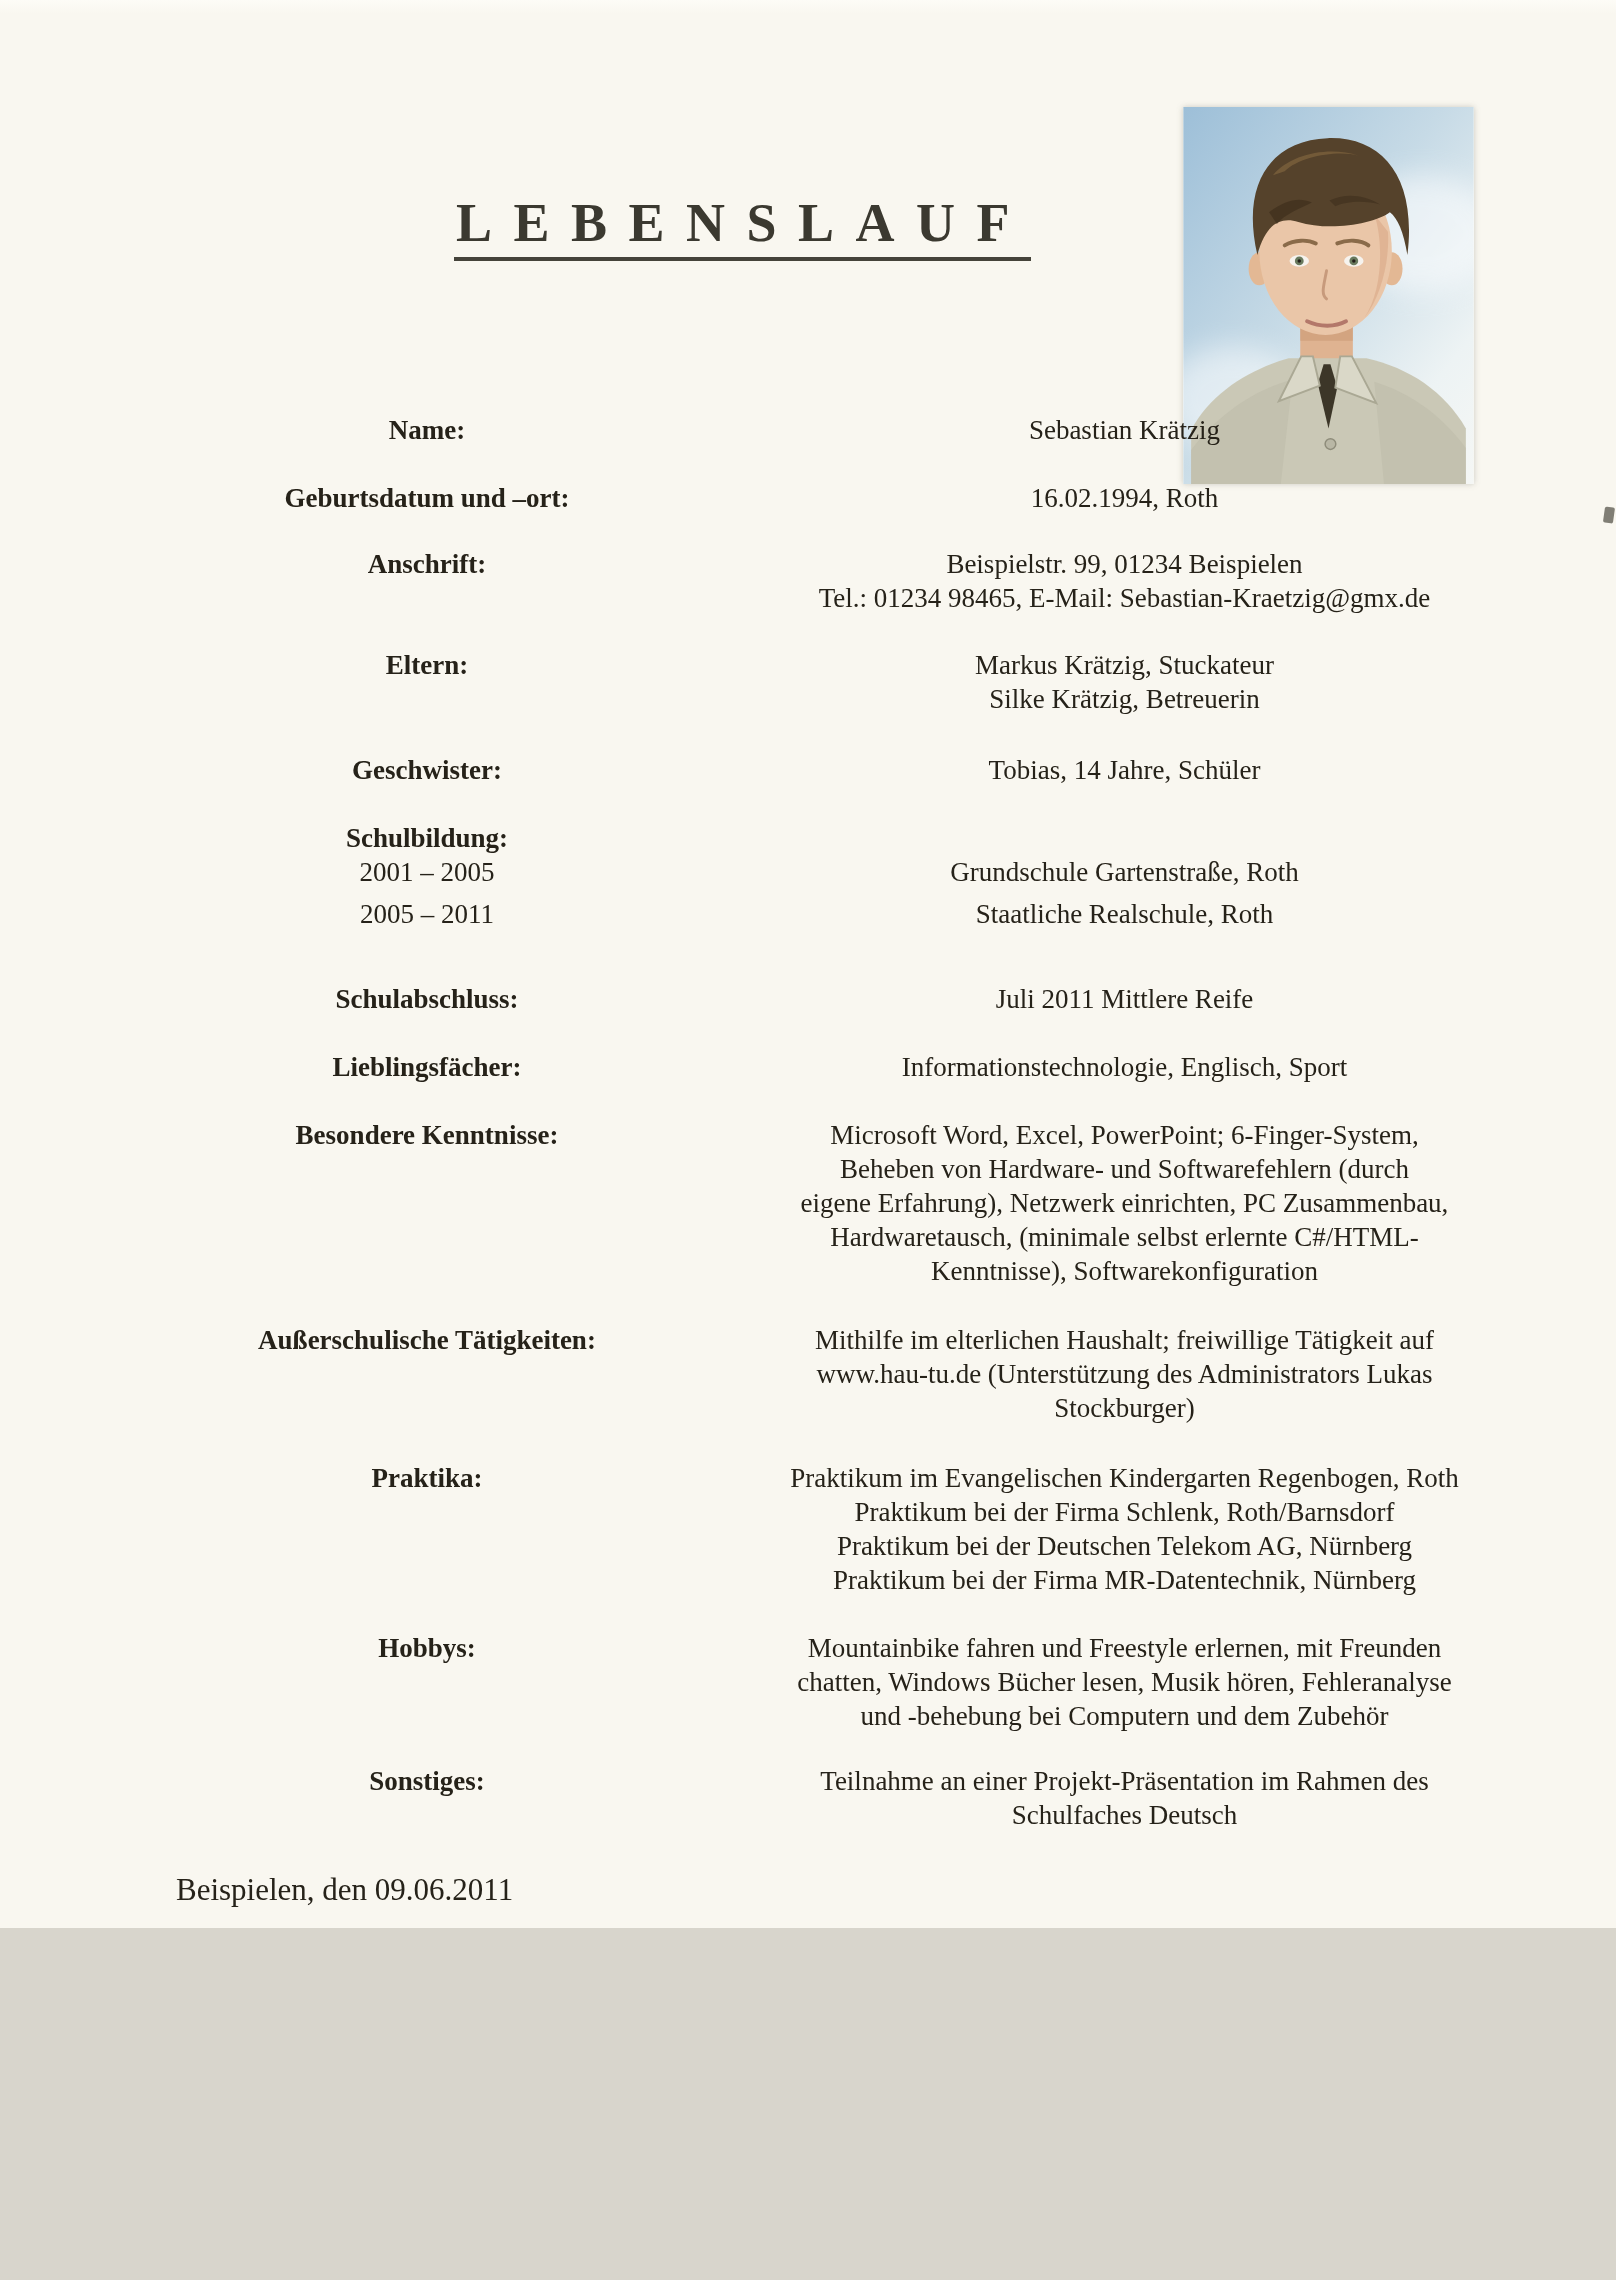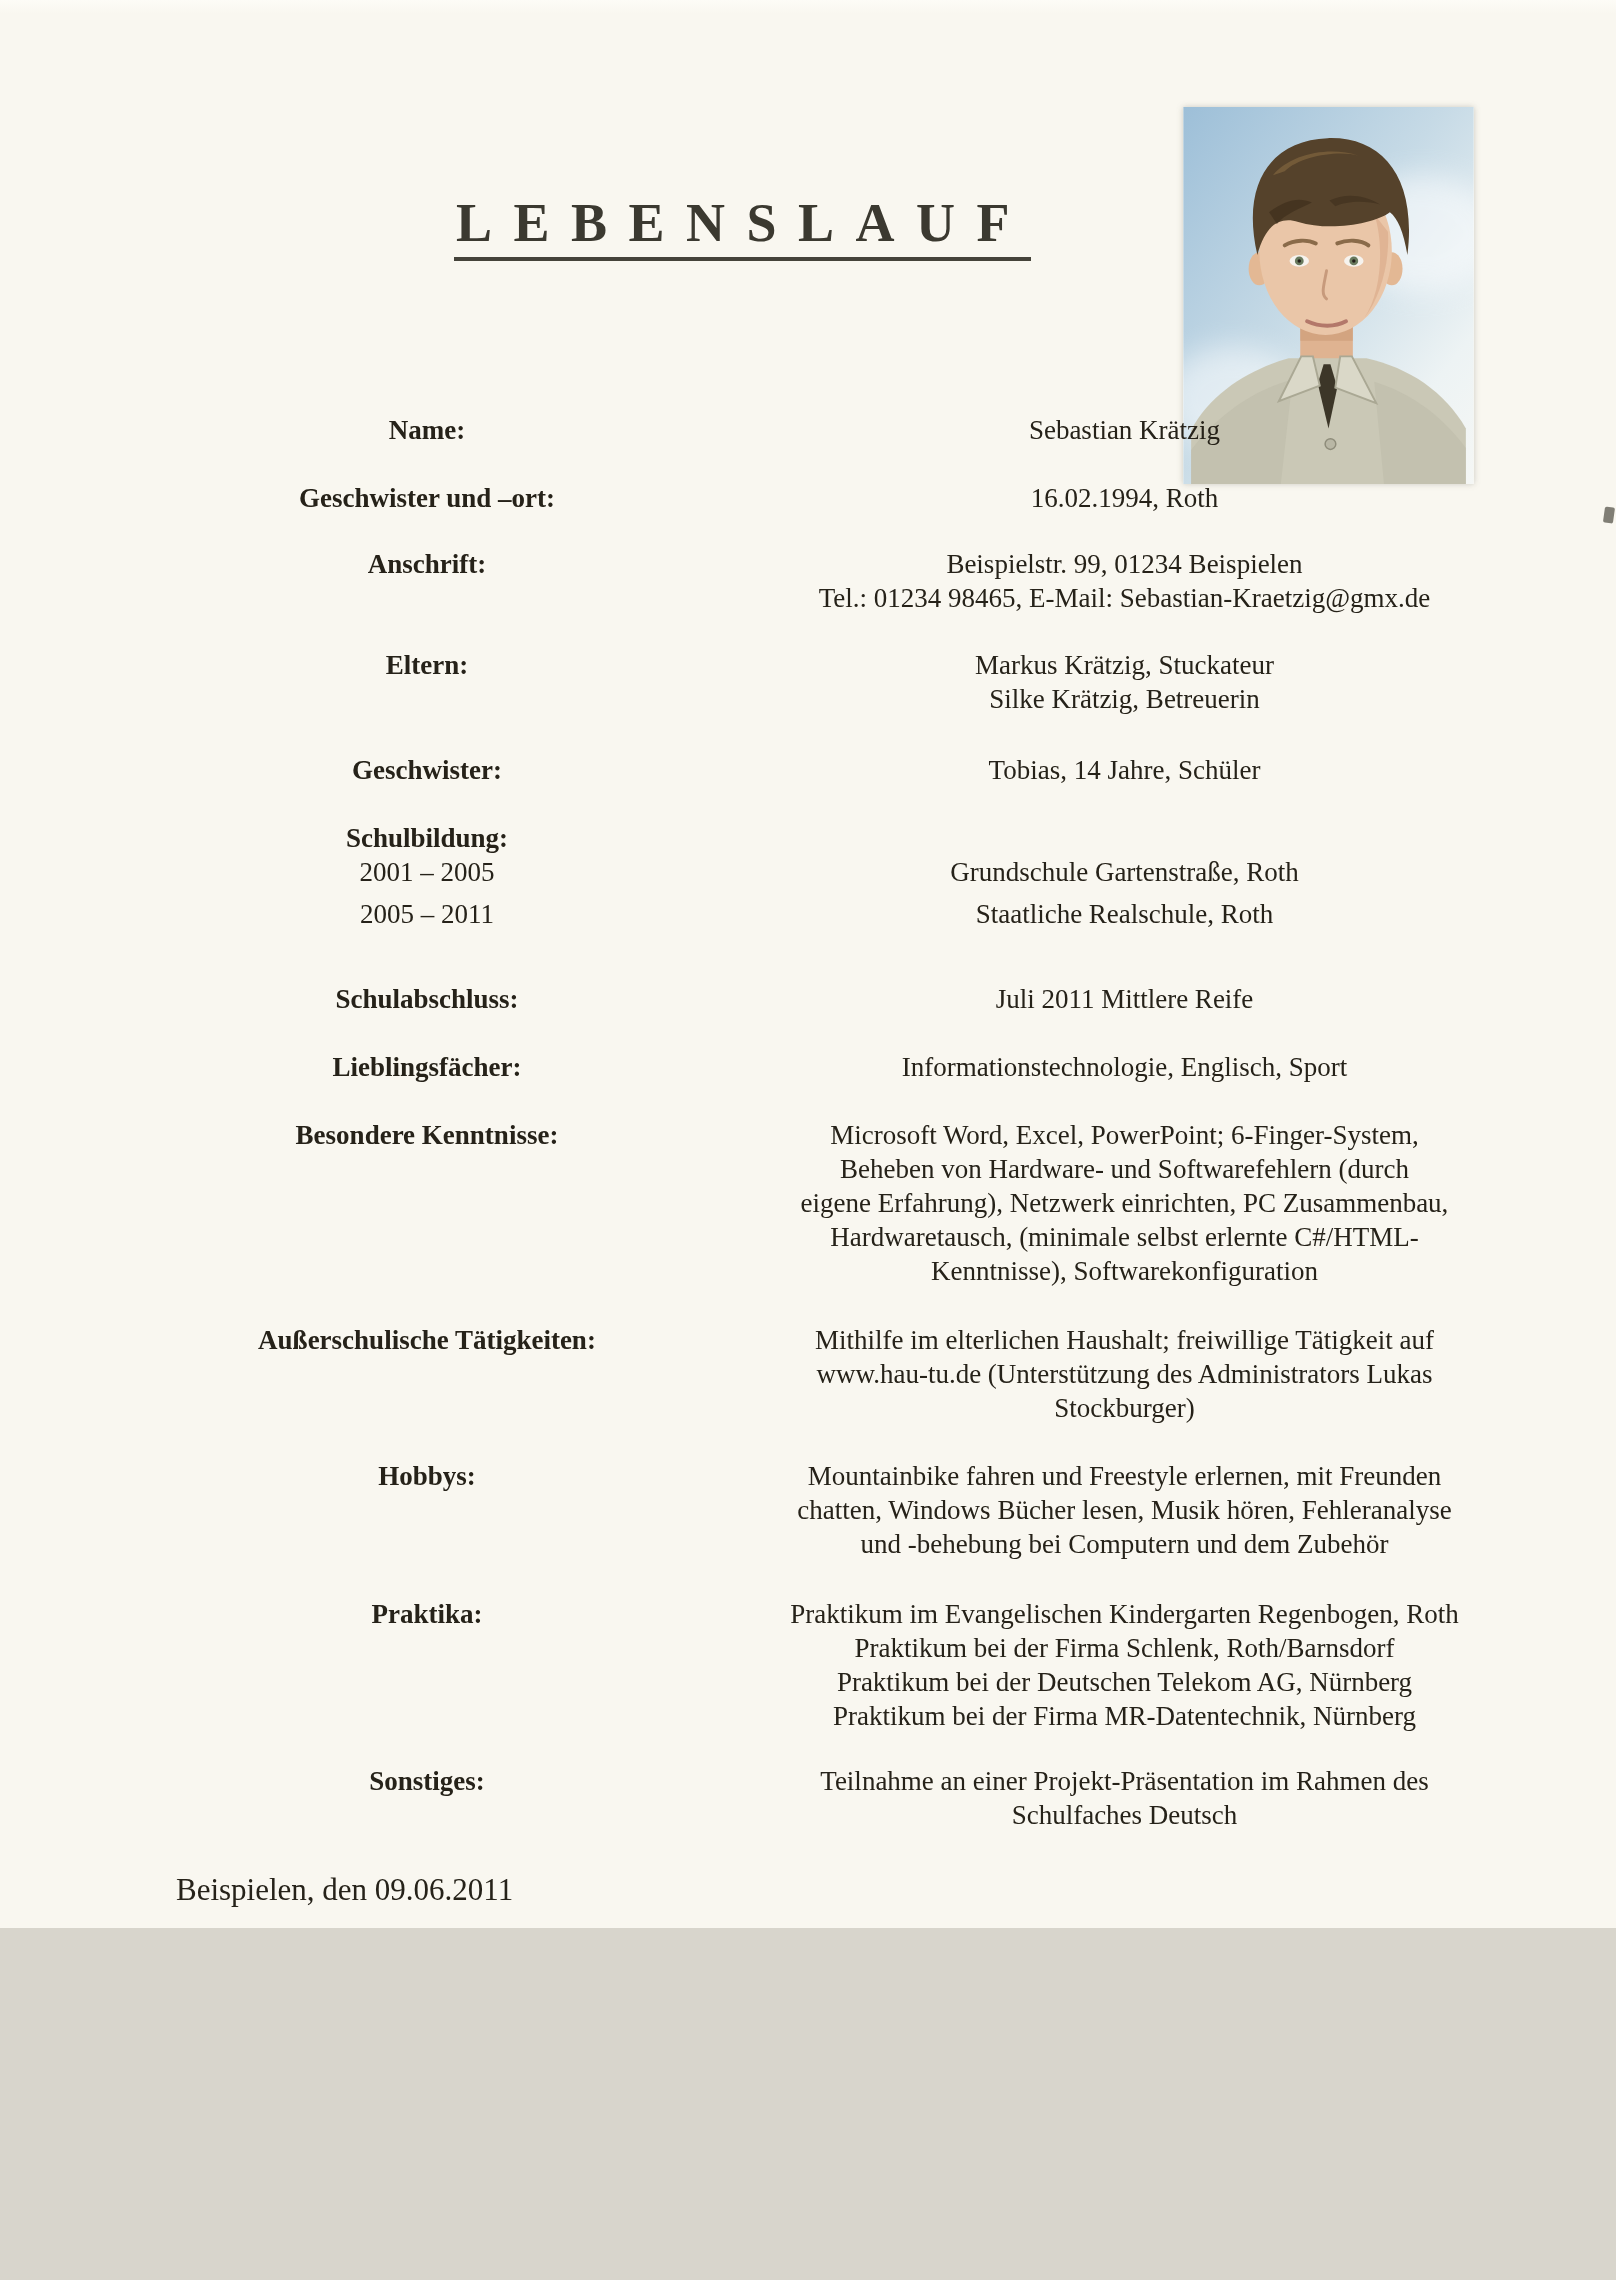--- a/index.html
+++ b/index.html
@@ -125,21 +125,21 @@
       <circle cx="151" cy="346" r="5.5" fill="#b9b7a5" stroke="#8e8c7a" stroke-width="1.5"></circle>
     </svg>
   </div>
 
   <div class="fields">
     <div class="row" style="margin-top:0">
       <div class="label">Name:</div>
       <div class="value">Sebastian Krätzig</div>
     </div>
     <div class="row" style="margin-top:34px">
-      <div class="label">Geschwister und –ort:</div>
+      <div class="label">Geburtsdatum und –ort:</div>
       <div class="value">16.02.1994, Roth</div>
     </div>
     <div class="row" style="margin-top:32px">
       <div class="label">Anschrift:</div>
       <div class="value">Beispielstr. 99, 01234 Beispielen
 Tel.: 01234 98465, E-Mail: Sebastian-Kraetzig@gmx.de</div>
     </div>
     <div class="row" style="margin-top:33px">
       <div class="label">Eltern:</div>
       <div class="value">Markus Krätzig, Stuckateur
@@ -176,32 +176,32 @@
 eigene Erfahrung), Netzwerk einrichten, PC Zusammenbau,
 Hardwaretausch, (minimale selbst erlernte C#/HTML-
 Kenntnisse), Softwarekonfiguration</div>
     </div>
     <div class="row" style="margin-top:35px">
       <div class="label">Außerschulische Tätigkeiten:</div>
       <div class="value">Mithilfe im elterlichen Haushalt; freiwillige Tätigkeit auf
 www.hau-tu.de (Unterstützung des Administrators Lukas
 Stockburger)</div>
     </div>
-    <div class="row" style="margin-top:34px">
-      <div class="label">Hobbys:</div>
-      <div class="value">Mountainbike fahren und Freestyle erlernen, mit Freunden
-chatten, Windows Bücher lesen, Musik hören, Fehleranalyse
-und -behebung bei Computern und dem Zubehör</div>
-    </div>
     <div class="row" style="margin-top:36px">
       <div class="label">Praktika:</div>
       <div class="value">Praktikum im Evangelischen Kindergarten Regenbogen, Roth
 Praktikum bei der Firma Schlenk, Roth/Barnsdorf
 Praktikum bei der Deutschen Telekom AG, Nürnberg
 Praktikum bei der Firma MR-Datentechnik, Nürnberg</div>
+    </div>
+    <div class="row" style="margin-top:34px">
+      <div class="label">Hobbys:</div>
+      <div class="value">Mountainbike fahren und Freestyle erlernen, mit Freunden
+chatten, Windows Bücher lesen, Musik hören, Fehleranalyse
+und -behebung bei Computern und dem Zubehör</div>
     </div>
     <div class="row" style="margin-top:31px">
       <div class="label">Sonstiges:</div>
       <div class="value">Teilnahme an einer Projekt-Präsentation im Rahmen des
 Schulfaches Deutsch</div>
     </div>
   </div>
 
   <div class="date-line">Beispielen, den 09.06.2011</div>
 

